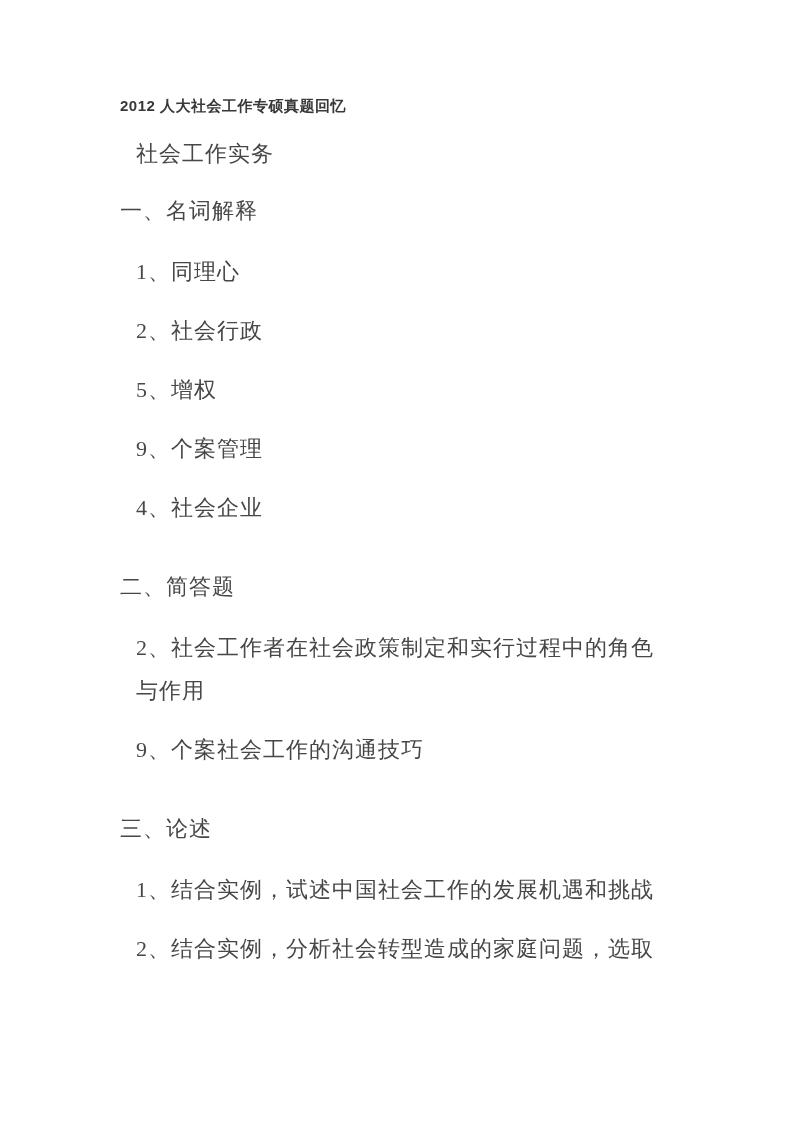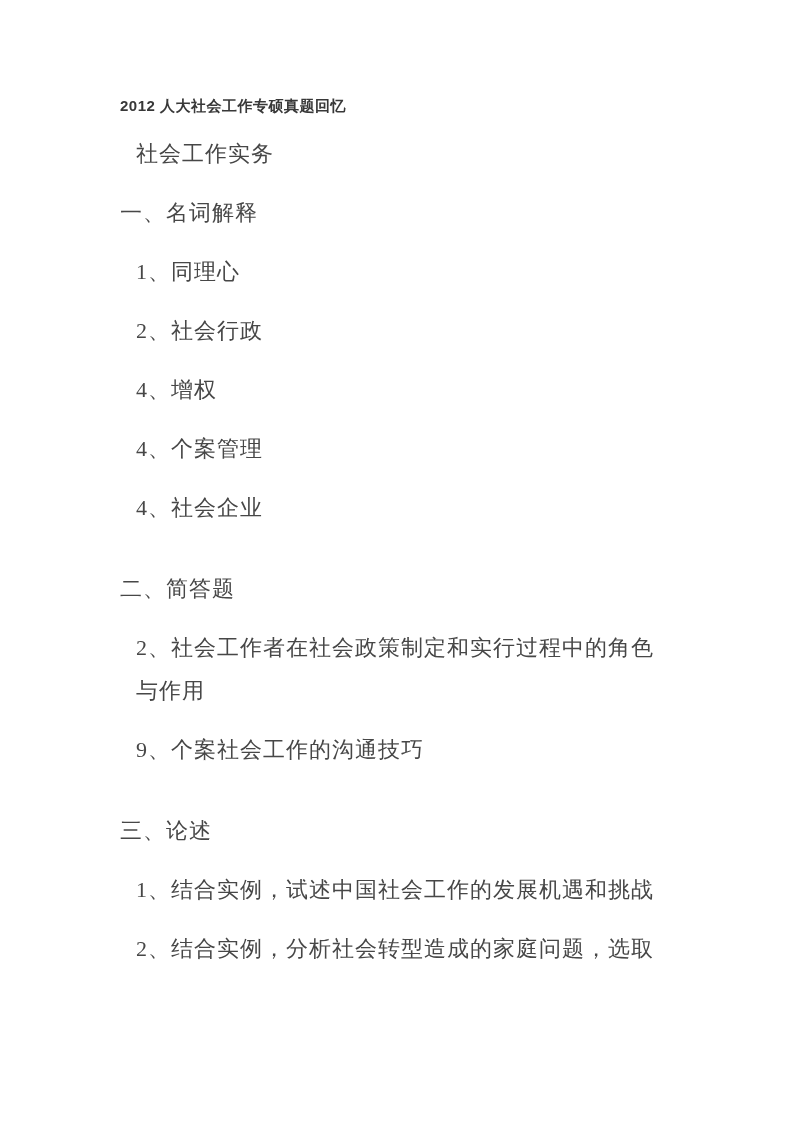--- a/index.html
+++ b/index.html
@@ -38,40 +38,41 @@
     margin: 16px;
   }
   .section {
     margin: 0;
   }
   .section.gapped {
     margin-top: 38px;
   }
   .section-heading {
     margin: 0;
+    font-family: Liberation Mono, monospace;
   }
   .q-line {
     margin: 16px;
   }
 </style>
 </head>
 <body>
 
 <div class="page">
 
   <div class="doc-title">2012 人大社会工作专硕真题回忆</div>
 
   <div class="body-text subject-heading">社会工作实务</div>
 
   <div class="section">
     <div class="body-text section-heading">一、名词解释</div>
     <div class="body-text q-line">1、同理心</div>
     <div class="body-text q-line">2、社会行政</div>
-    <div class="body-text q-line">4、增权</div>
-    <div class="body-text q-line">4、个案管理</div>
+    <div class="body-text q-line">5、增权</div>
+    <div class="body-text q-line">9、个案管理</div>
     <div class="body-text q-line">4、社会企业</div>
   </div>
 
   <div class="section gapped">
     <div class="body-text section-heading">二、简答题</div>
     <div class="body-text q-line">2、社会工作者在社会政策制定和实行过程中的角色与作用</div>
     <div class="body-text q-line">9、个案社会工作的沟通技巧</div>
   </div>
 
   <div class="section gapped">

